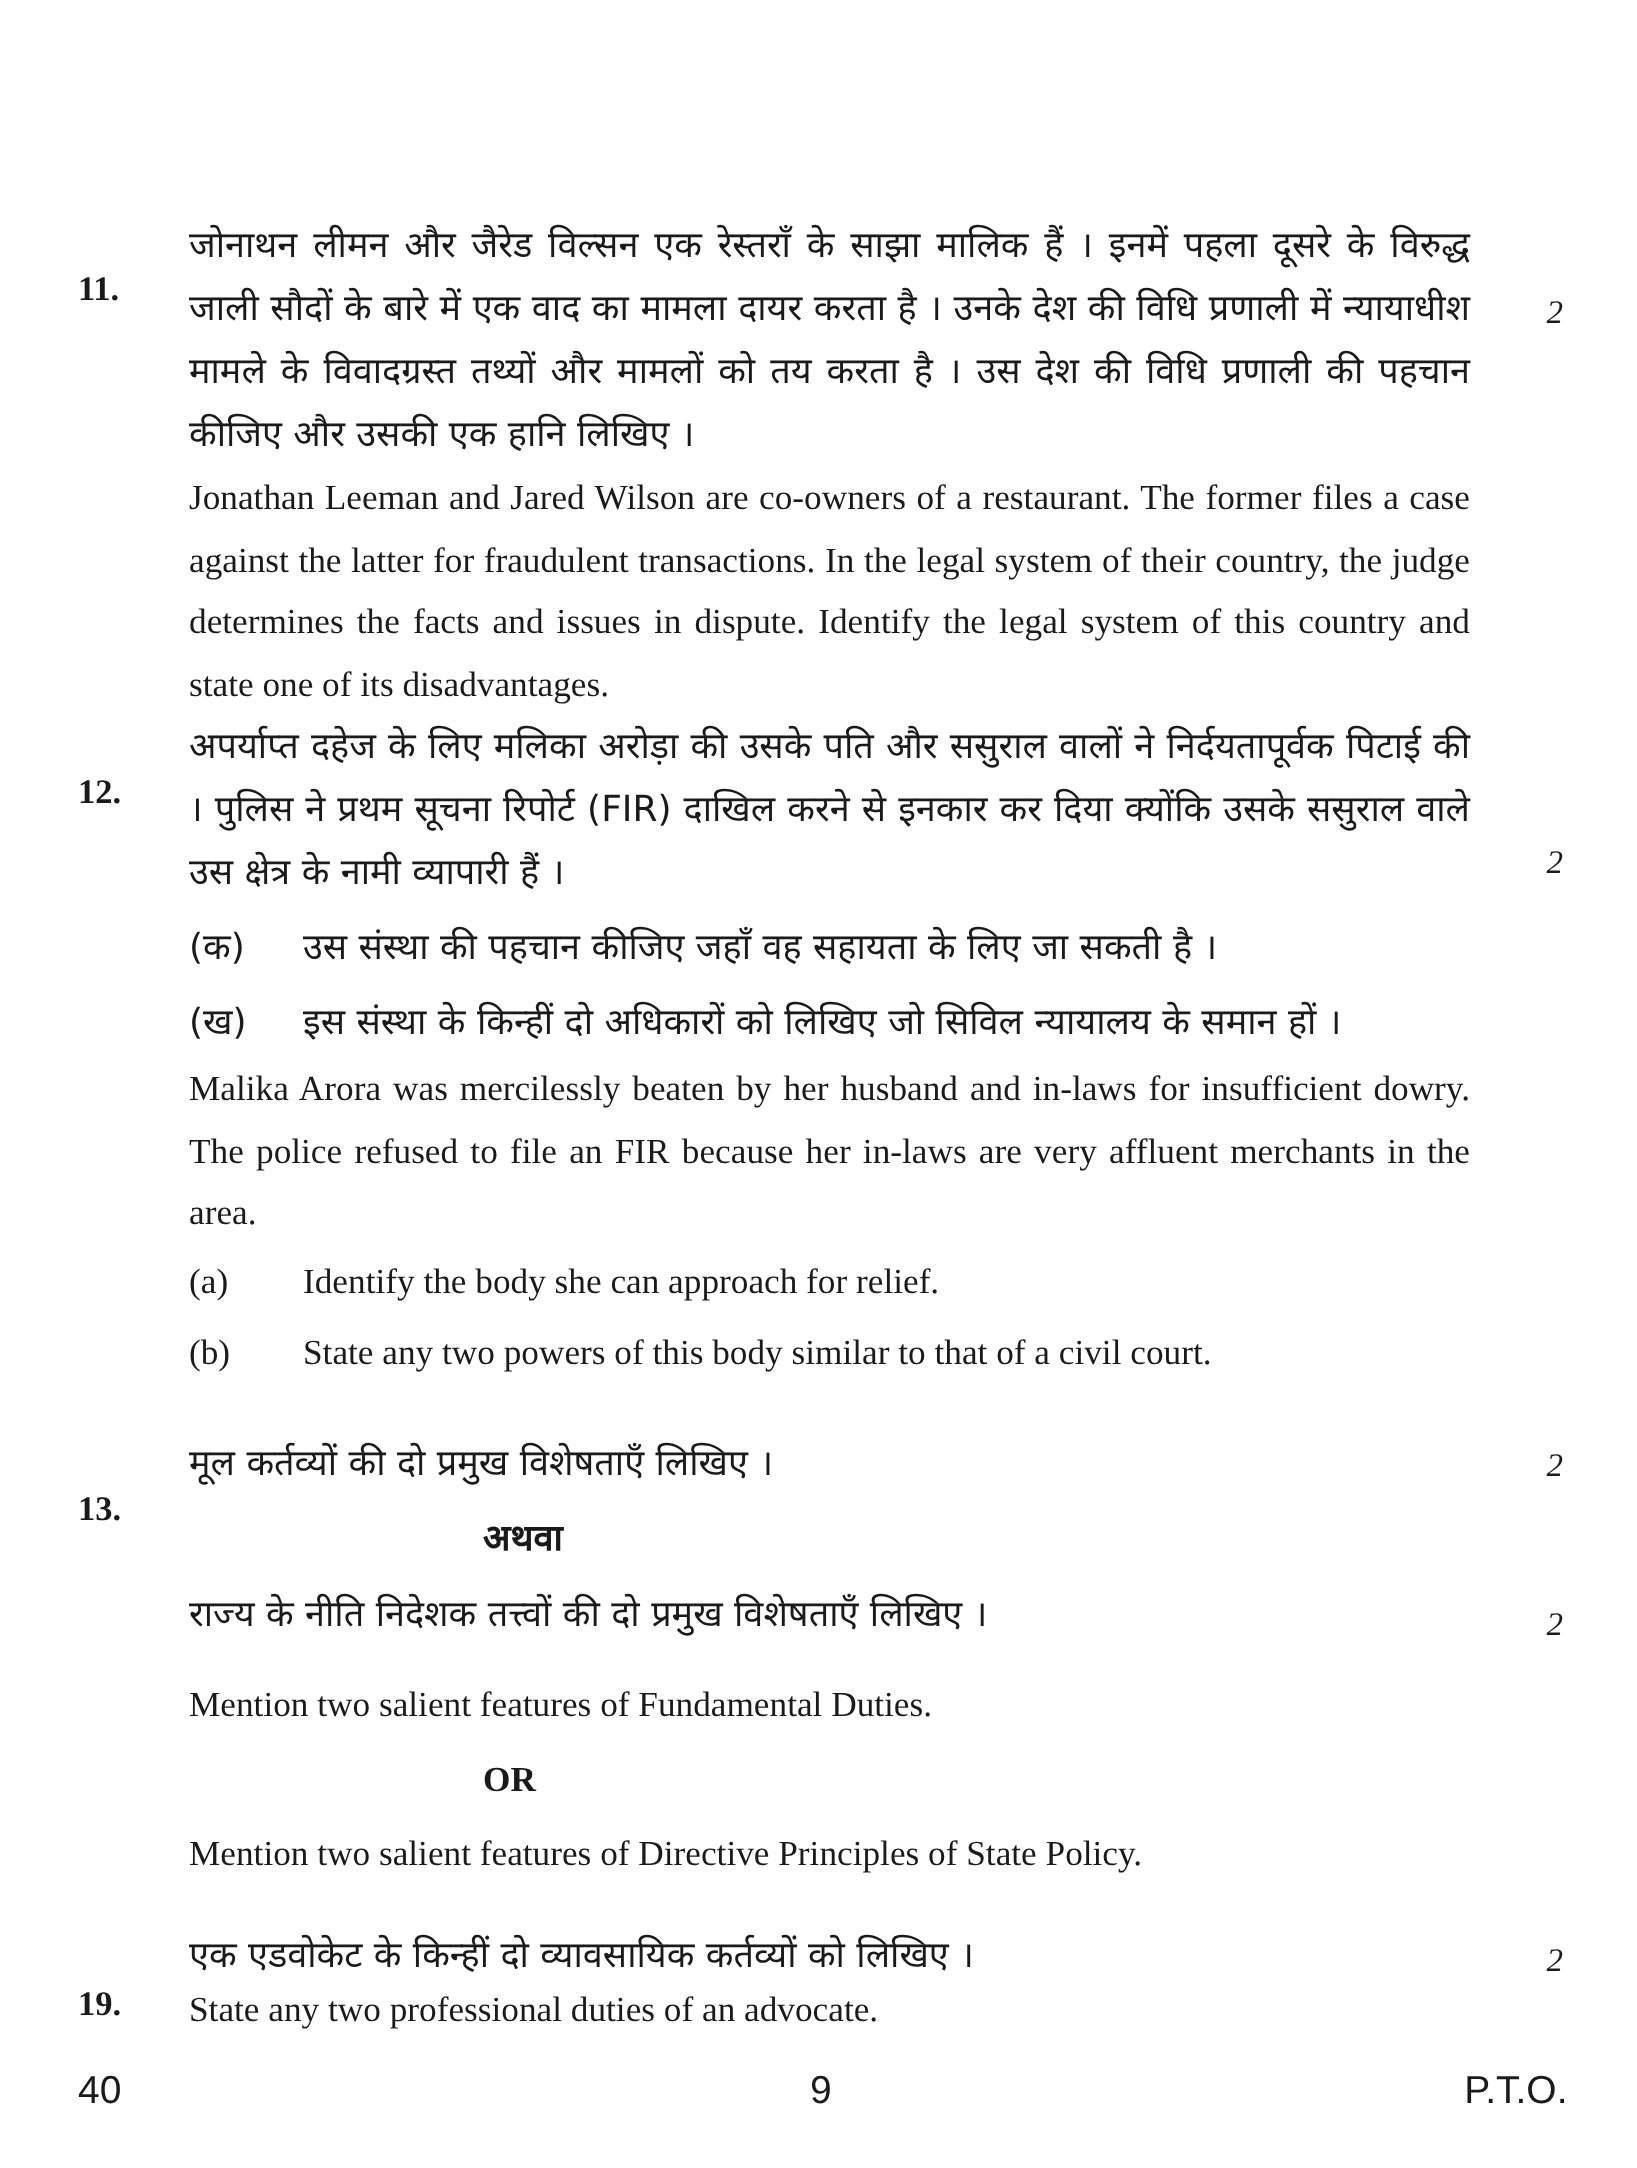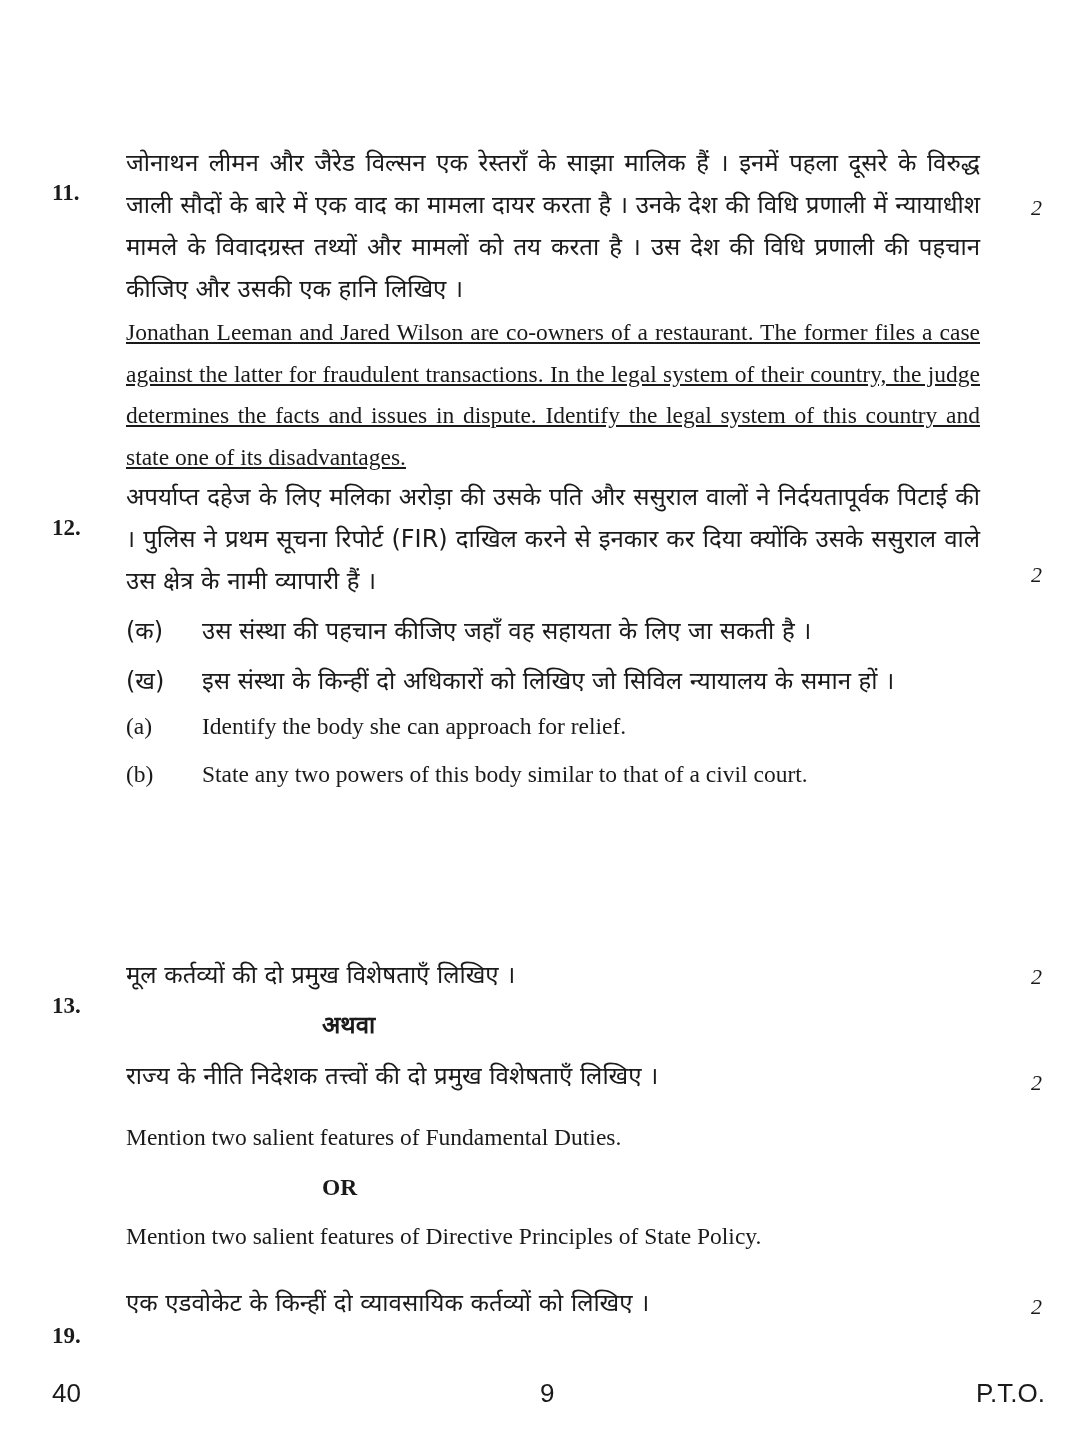--- a/index.html
+++ b/index.html
@@ -16,37 +16,38 @@
   .or { font-weight: bold; }
   .footer { position: absolute; top: 1378px; font-family: "Liberation Sans", sans-serif; font-size: 26px; }
 </style>
 </head>
 <body>
 
 <div class="q" style="top:150px;">
   <span class="qnum" style="top:-1px;">11.</span>
   <div class="body">
     <div class="hi" style="margin-top:-8px;">जोनाथन लीमन और जैरेड विल्सन एक रेस्तराँ के साझा मालिक हैं । इनमें पहला दूसरे के विरुद्ध जाली सौदों के बारे में एक वाद का मामला दायर करता है ।  उनके देश की विधि प्रणाली में न्यायाधीश मामले के विवादग्रस्त तथ्यों और मामलों को तय करता है । उस देश की विधि प्रणाली की पहचान कीजिए और उसकी एक हानि लिखिए ।</div>
-    <div class="en" style="margin-top:2px;text-decoration:underline;">Jonathan Leeman and Jared Wilson are co-owners of a restaurant. The former files a case against the latter for fraudulent transactions. In the legal system of their country, the judge determines the facts and issues in dispute. Identify the legal system of this country and state one of its disadvantages.</div>
+    <div class="en" style="margin-top:2px;">Jonathan Leeman and Jared Wilson are co-owners of a restaurant. The former files a case against the latter for fraudulent transactions. In the legal system of their country, the judge determines the facts and issues in dispute. Identify the legal system of this country and state one of its disadvantages.</div>
   </div>
   <span class="mark" style="top:45px;">2</span>
 </div>
 
 <div class="q" style="top:484px;">
   <span class="qnum">12.</span>
   <div class="body">
     <div class="hi" style="margin-top:-8px;">अपर्याप्त दहेज के लिए मलिका अरोड़ा की उसके पति और ससुराल वालों ने निर्दयतापूर्वक पिटाई की । पुलिस ने प्रथम सूचना रिपोर्ट (FIR) दाखिल करने से इनकार कर दिया क्योंकि उसके ससुराल वाले उस क्षेत्र के नामी व्यापारी हैं ।</div>
     <div class="hi sub" style="margin-top:8px;">
       <span class="sublabel">(क)</span>
       <span>उस संस्था की पहचान कीजिए जहाँ वह सहायता के लिए जा सकती है ।</span>
     </div>
     <div class="hi sub" style="margin-top:8px;">
       <span class="sublabel">(ख)</span>
       <span>इस संस्था के किन्हीं दो अधिकारों को लिखिए जो सिविल न्यायालय के समान हों ।</span>
     </div>
+    <div class="en" style="margin-top:4px;">Malika Arora was mercilessly beaten by her husband and in-laws for insufficient dowry. The police refused to file an FIR because her in-laws are very affluent merchants in the area.</div>
     <div class="en sub" style="margin-top:4px;">
       <span class="sublabel">(a)</span>
       <span>Identify the body she can approach for relief.</span>
     </div>
     <div class="en sub" style="margin-top:6px;">
       <span class="sublabel">(b)</span>
       <span>State any two powers of this body similar to that of a civil court.</span>
     </div>
   </div>
   <span class="mark" style="top:78px;">2</span>
@@ -63,19 +64,20 @@
     <div class="en" style="margin-top:8px;">Mention two salient features of Directive Principles of State Policy.</div>
   </div>
   <span class="mark" style="top:2px;">2</span>
   <span class="mark" style="top:108px;">2</span>
 </div>
 
 <div class="q" style="top:1292px;">
   <span class="qnum">19.</span>
   <div class="body">
     <div class="hi" style="margin-top:-8px;line-height:38px;">एक एडवोकेट के किन्हीं दो व्यावसायिक कर्तव्यों को लिखिए ।</div>
+    <div class="en" style="margin-top:-2px;">State any two professional duties of an advocate.</div>
   </div>
   <span class="mark" style="top:2px;">2</span>
 </div>
 
 <span class="footer" style="left:52px;">40</span>
 <span class="footer" style="left:540px;">9</span>
 <span class="footer" style="right:46px;">P.T.O.</span>
 
 </body></html>

